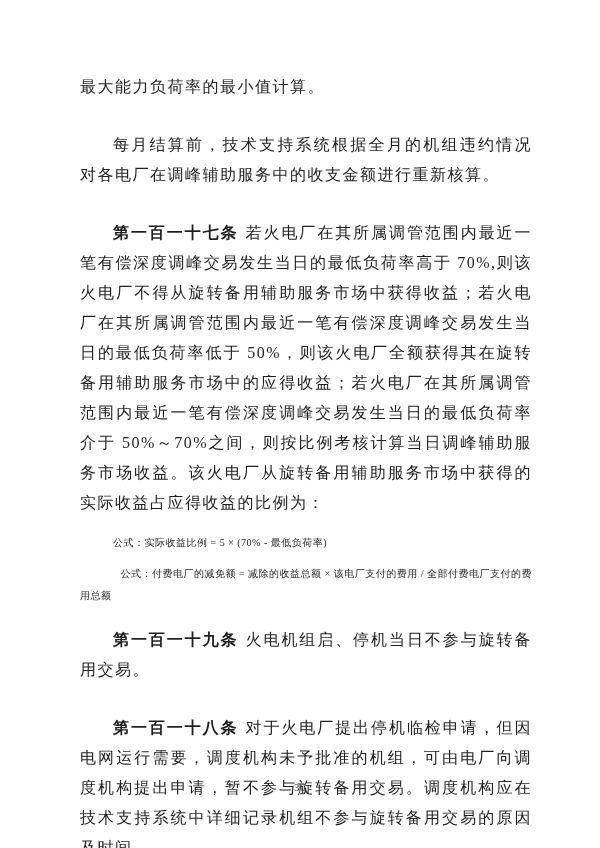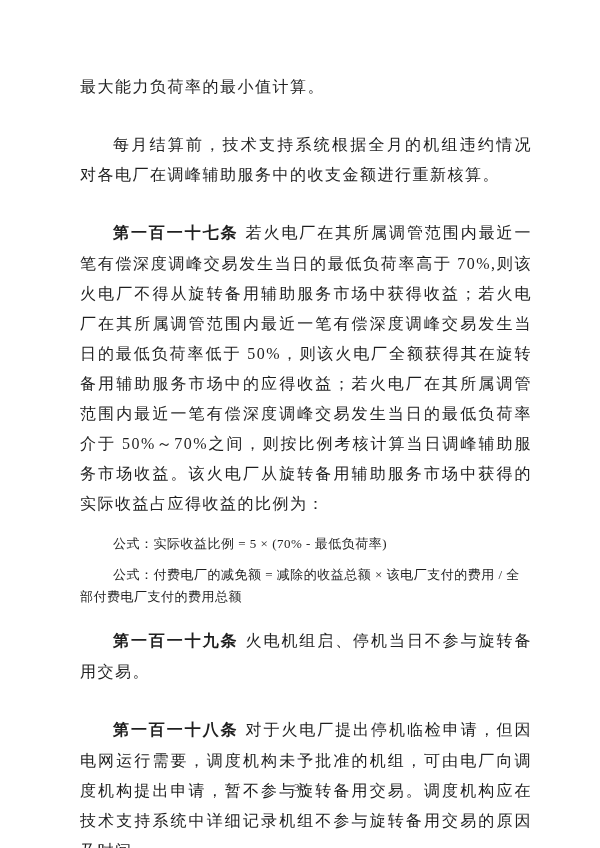--- a/index.html
+++ b/index.html
@@ -30,28 +30,28 @@
     text-align: justify;
     text-justify: inter-character;
     text-align-last: left;
   }
   p.indent {
     text-indent: 33px;
     margin-top: 28px;
   }
   .term {
     font-weight: bold;
-    font-family: Liberation Mono, monospace;
+    font-family: Liberation Sans, sans-serif;
     margin-right: 7px;
   }
   p.formula {
-    font-size: 13px;
+    font-size: 10px;
     line-height: 22px;
     letter-spacing: 0.5px;
-    text-align: left;
+    text-align: right;
     text-indent: 33px;
   }
   p.formula-1 {
     margin: 14px 0 6px 0;
   }
   p.formula-2 {
     margin: 9px 0 18px 0;
     font-family: Liberation Serif, serif;
   }
   p.article-119 {

